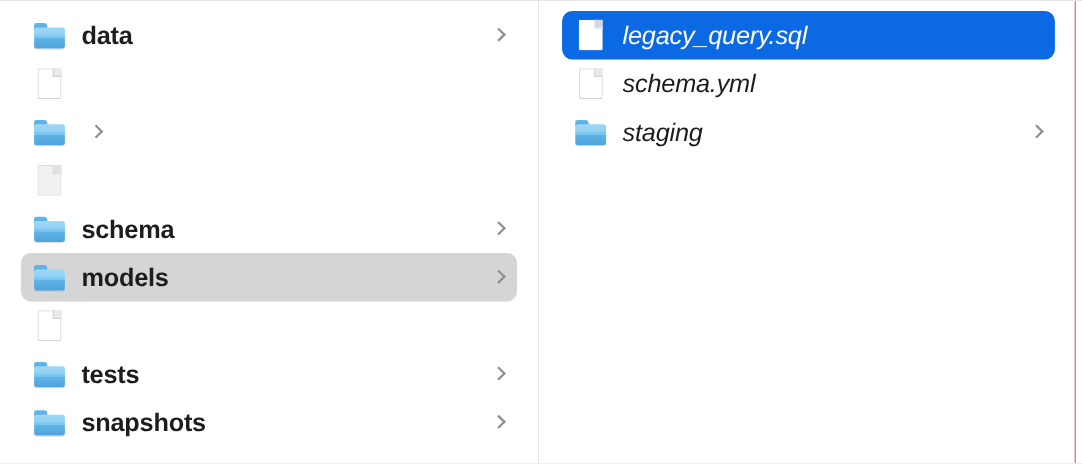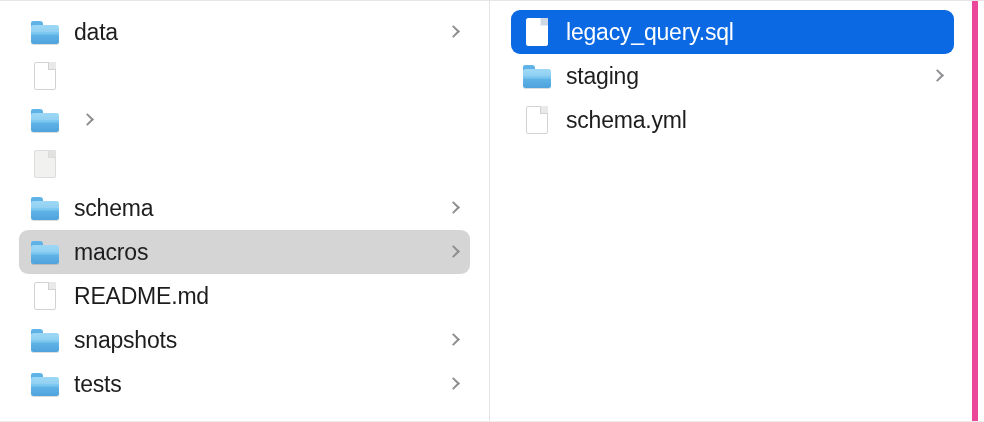--- a/index.html
+++ b/index.html
@@ -30,24 +30,26 @@
     position: relative;
     height: 100%;
     box-sizing: border-box;
     padding-top: 9px;
     background: #ffffff;
     overflow: hidden;
   }
   .column-1 {
     width: 490px;
     border-right: 1px solid #e3e3e4;
+    font-weight: bold;
   }
   .column-2 {
     width: 488px;
-    border-right: 6px solid #ec4899;
+    border-right: 1px solid #ec4899;
+    font-style: italic;
   }
 
   .row {
     position: relative;
     height: 44px;
     margin: 0 19px 0 19px;
     border-radius: 9px;
     display: flex;
     align-items: center;
     box-sizing: border-box;
@@ -244,81 +246,80 @@
         <span class="row-label">schema</span>
         <span class="chevron on"></span>
       </div>
       <div class="row highlight">
         <span class="row-icon">
           <span class="icon-folder">
             <span class="tab"></span>
             <span class="body"></span>
           </span>
         </span>
-        <span class="row-label">macros</span>
+        <span class="row-label">models</span>
         <span class="chevron on"></span>
       </div>
       <div class="row">
         <span class="row-icon">
           <span class="icon-doc">
             <span class="page"></span>
             <span class="fold"></span>
           </span>
         </span>
-        <span class="row-label">README.md</span>
-        <span class="chevron"></span>
+        <span class="chevron"></span>
+      </div>
+      <div class="row">
+        <span class="row-icon">
+          <span class="icon-folder">
+            <span class="tab"></span>
+            <span class="body"></span>
+          </span>
+        </span>
+        <span class="row-label">tests</span>
+        <span class="chevron on"></span>
       </div>
       <div class="row">
         <span class="row-icon">
           <span class="icon-folder">
             <span class="tab"></span>
             <span class="body"></span>
           </span>
         </span>
         <span class="row-label">snapshots</span>
-        <span class="chevron on"></span>
-      </div>
-      <div class="row">
-        <span class="row-icon">
-          <span class="icon-folder">
-            <span class="tab"></span>
-            <span class="body"></span>
-          </span>
-        </span>
-        <span class="row-label">tests</span>
         <span class="chevron on"></span>
       </div>
     </div>
 
   <div class="column column-2">
       <div class="row selected">
         <span class="row-icon">
           <span class="icon-doc">
             <span class="page"></span>
             <span class="fold"></span>
           </span>
         </span>
         <span class="row-label">legacy_query.sql</span>
         <span class="chevron"></span>
       </div>
       <div class="row">
         <span class="row-icon">
+          <span class="icon-doc">
+            <span class="page"></span>
+            <span class="fold"></span>
+          </span>
+        </span>
+        <span class="row-label">schema.yml</span>
+        <span class="chevron"></span>
+      </div>
+      <div class="row">
+        <span class="row-icon">
           <span class="icon-folder">
             <span class="tab"></span>
             <span class="body"></span>
           </span>
         </span>
         <span class="row-label">staging</span>
         <span class="chevron on"></span>
       </div>
-      <div class="row">
-        <span class="row-icon">
-          <span class="icon-doc">
-            <span class="page"></span>
-            <span class="fold"></span>
-          </span>
-        </span>
-        <span class="row-label">schema.yml</span>
-        <span class="chevron"></span>
-      </div>
     </div>
 
 </div>
 
 </body></html>

